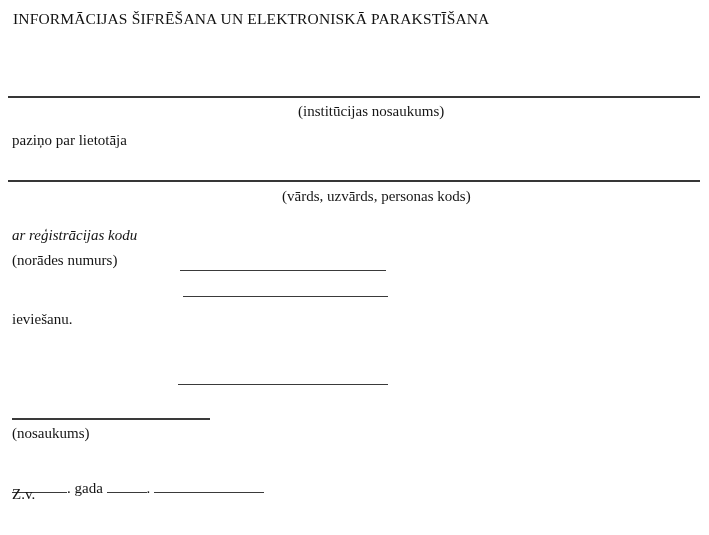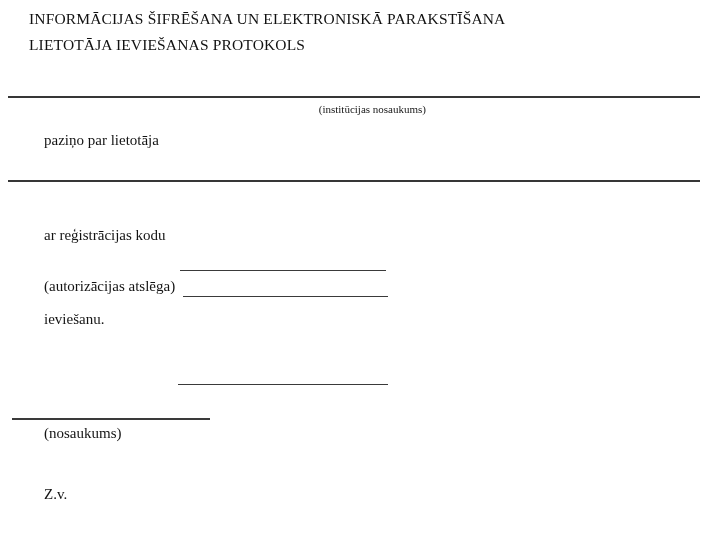--- a/index.html
+++ b/index.html
@@ -21,44 +21,43 @@
     position: absolute;
     left: 0;
     top: 0;
     width: 709px;
     height: 535px;
   }
 
   
   .title-line {
     position: absolute;
-    left: 29px;
+    left: 13px;
     font-size: 15.5px;
     letter-spacing: 0.15px;
     white-space: nowrap;
     color: #111111;
   }
   .title-1 { top: 10px; }
   .title-2 { top: 36px; }
 
   .body-line {
     position: absolute;
     left: 12px;
     font-size: 15px;
     white-space: nowrap;
     color: #141414;
-    margin-left: 32px;
   }
 
   .caption {
     position: absolute;
-    font-size: 11px;
+    font-size: 15px;
     white-space: nowrap;
     color: #161616;
-    text-align: right;
+    text-align: left;
   }
 
   
   .rule {
     position: absolute;
     background: #2b2b2b;
     height: 1px;
   }
   .rule.thick { height: 2px; background: #363636; }
 
@@ -87,45 +86,48 @@
   .seg-mon  { width: 110px; }
   .date-row .dot { display: inline-block; }
 </style>
 </head>
 <body>
 
 <div class="page">
 
   <div class="title-line title-1">INFORMĀCIJAS ŠIFRĒŠANA UN ELEKTRONISKĀ PARAKSTĪŠANA</div>
 
-  <div class="title-line title-2">LIETOTĀJA IEVIEŠANAS PROTOKOLS</div>
 
   <div class="rule thick" style="left:8px; top:96px; width:692px;"></div>
 
   <div class="caption" style="left:298px; top:103px; width:128px;">(institūcijas nosaukums)</div>
 
   <div class="body-line" style="top:132px;">paziņo par lietotāja</div>
 
   <div class="rule thick" style="left:8px; top:180px; width:692px;"></div>
 
+  <div class="caption" style="left:282px; top:188px; width:166px;">(vārds, uzvārds, personas kods)</div>
 
-  <div class="body-line" style="top:227px;">ar reģistrācijas kodu</div>
+  <div class="body-line" style="top:227px;font-style:italic;">ar reģistrācijas kodu</div>
 
+  <div class="body-line" style="top:252px;">(norādes numurs)</div>
 
   <div class="blank" style="left:180px; top:270px; width:206px;"></div>
 
-  <div class="body-line" style="top:278px;">(autorizācijas atslēga)</div>
 
   <div class="blank" style="left:183px; top:296px; width:205px;"></div>
 
   <div class="body-line" style="top:311px;font-family:Liberation Serif, serif;">ieviešanu.</div>
 
 
   <div class="blank" style="left:178px; top:384px; width:210px;"></div>
 
   <div class="blank" style="left:12px; top:418px; width:198px; height:1.5px;"></div>
 
   <div class="body-line" style="top:425px;">(nosaukums)</div>
 
+  <div class="date-row" style="top:478px;">
+    <span class="seg seg-year"></span><span class="dot">. gada</span>&nbsp;<span class="seg seg-day"></span><span class="dot">.</span>&nbsp;<span class="seg seg-mon"></span>
+  </div>
 
   <div class="body-line" style="top:486px;">Z.v.</div>
 
 </div>
 
 </body></html>

